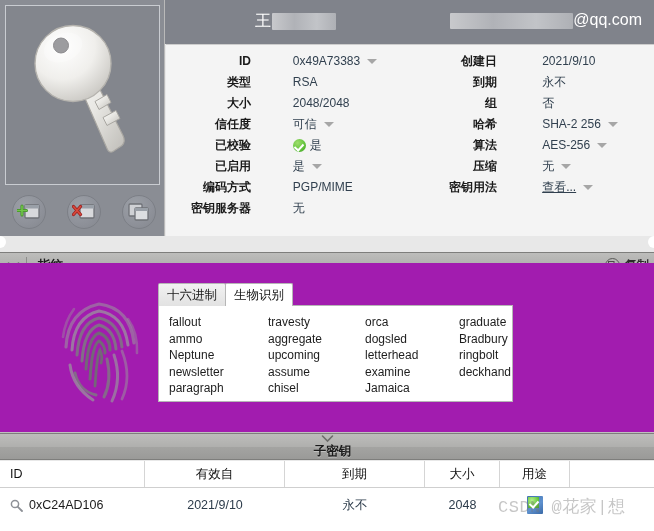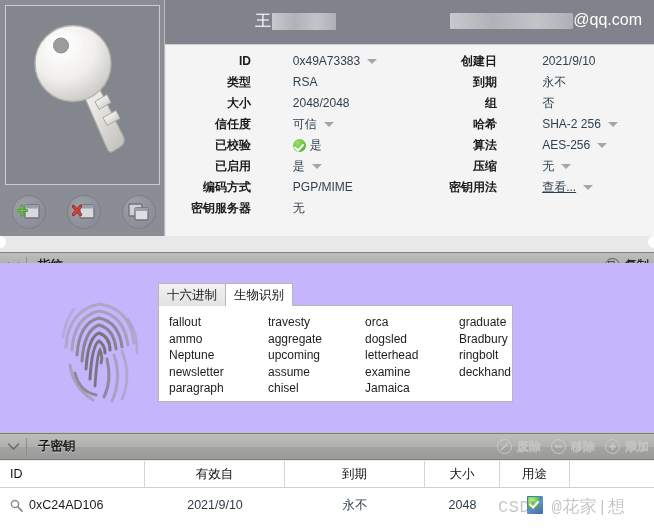--- a/index.html
+++ b/index.html
@@ -129,21 +129,21 @@
   .ico-circ {
     width: 15px; height: 15px; border-radius: 50%;
     border: 1.4px solid #5a5a58; position: relative;
     display: inline-flex; align-items: center; justify-content: center;
   }
   .sec-btn.dim .ico-circ { border-color: #c9c9c7; }
 
   
   .fp-body {
     position: absolute; left: 0; top: 263px; width: 654px; height: 170px;
-    background: #c4b5fd;
+    background: #a21caf;
     border-bottom: 1px solid #bfbfbf;
   }
   .fp-image { position: absolute; left: 52px; top: 24px; }
 
   .tabview { position: absolute; left: 158px; top: 20px; width: 355px; }
   .tabstrip { display: flex; align-items: flex-end; height: 23px; position: relative; z-index: 2; }
   .tab {
     height: 23px; padding: 0 8px; font-size: 12.5px; color: #1a1a1a;
     display: flex; align-items: center; justify-content: center;
     border: 1px solid #b6b6b6; border-bottom: none;
@@ -425,21 +425,21 @@
             <div class="wordcell">examine</div>
             <div class="wordcell">deckhand</div>
             <div class="wordcell">paragraph</div>
             <div class="wordcell">chisel</div>
             <div class="wordcell">Jamaica</div>
           </div>
       </div>
     </div>
   </div>
 
-  <div class="sec-header" style="top:433px;">
+  <div class="sec-header" style="top:433px;flex-direction:column;">
     <div class="chev">
       <svg width="13" height="9" viewBox="0 0 13 9">
         <path d="M1.5 2 L6.5 7 L11.5 2" fill="none" stroke="#6d6d6b" stroke-width="1.6" stroke-linecap="round"></path>
       </svg>
     </div>
     <div class="sec-sep"></div>
     <div class="sec-title">子密钥</div>
     <div class="sec-actions">
 
       <div class="sec-btn dim">

